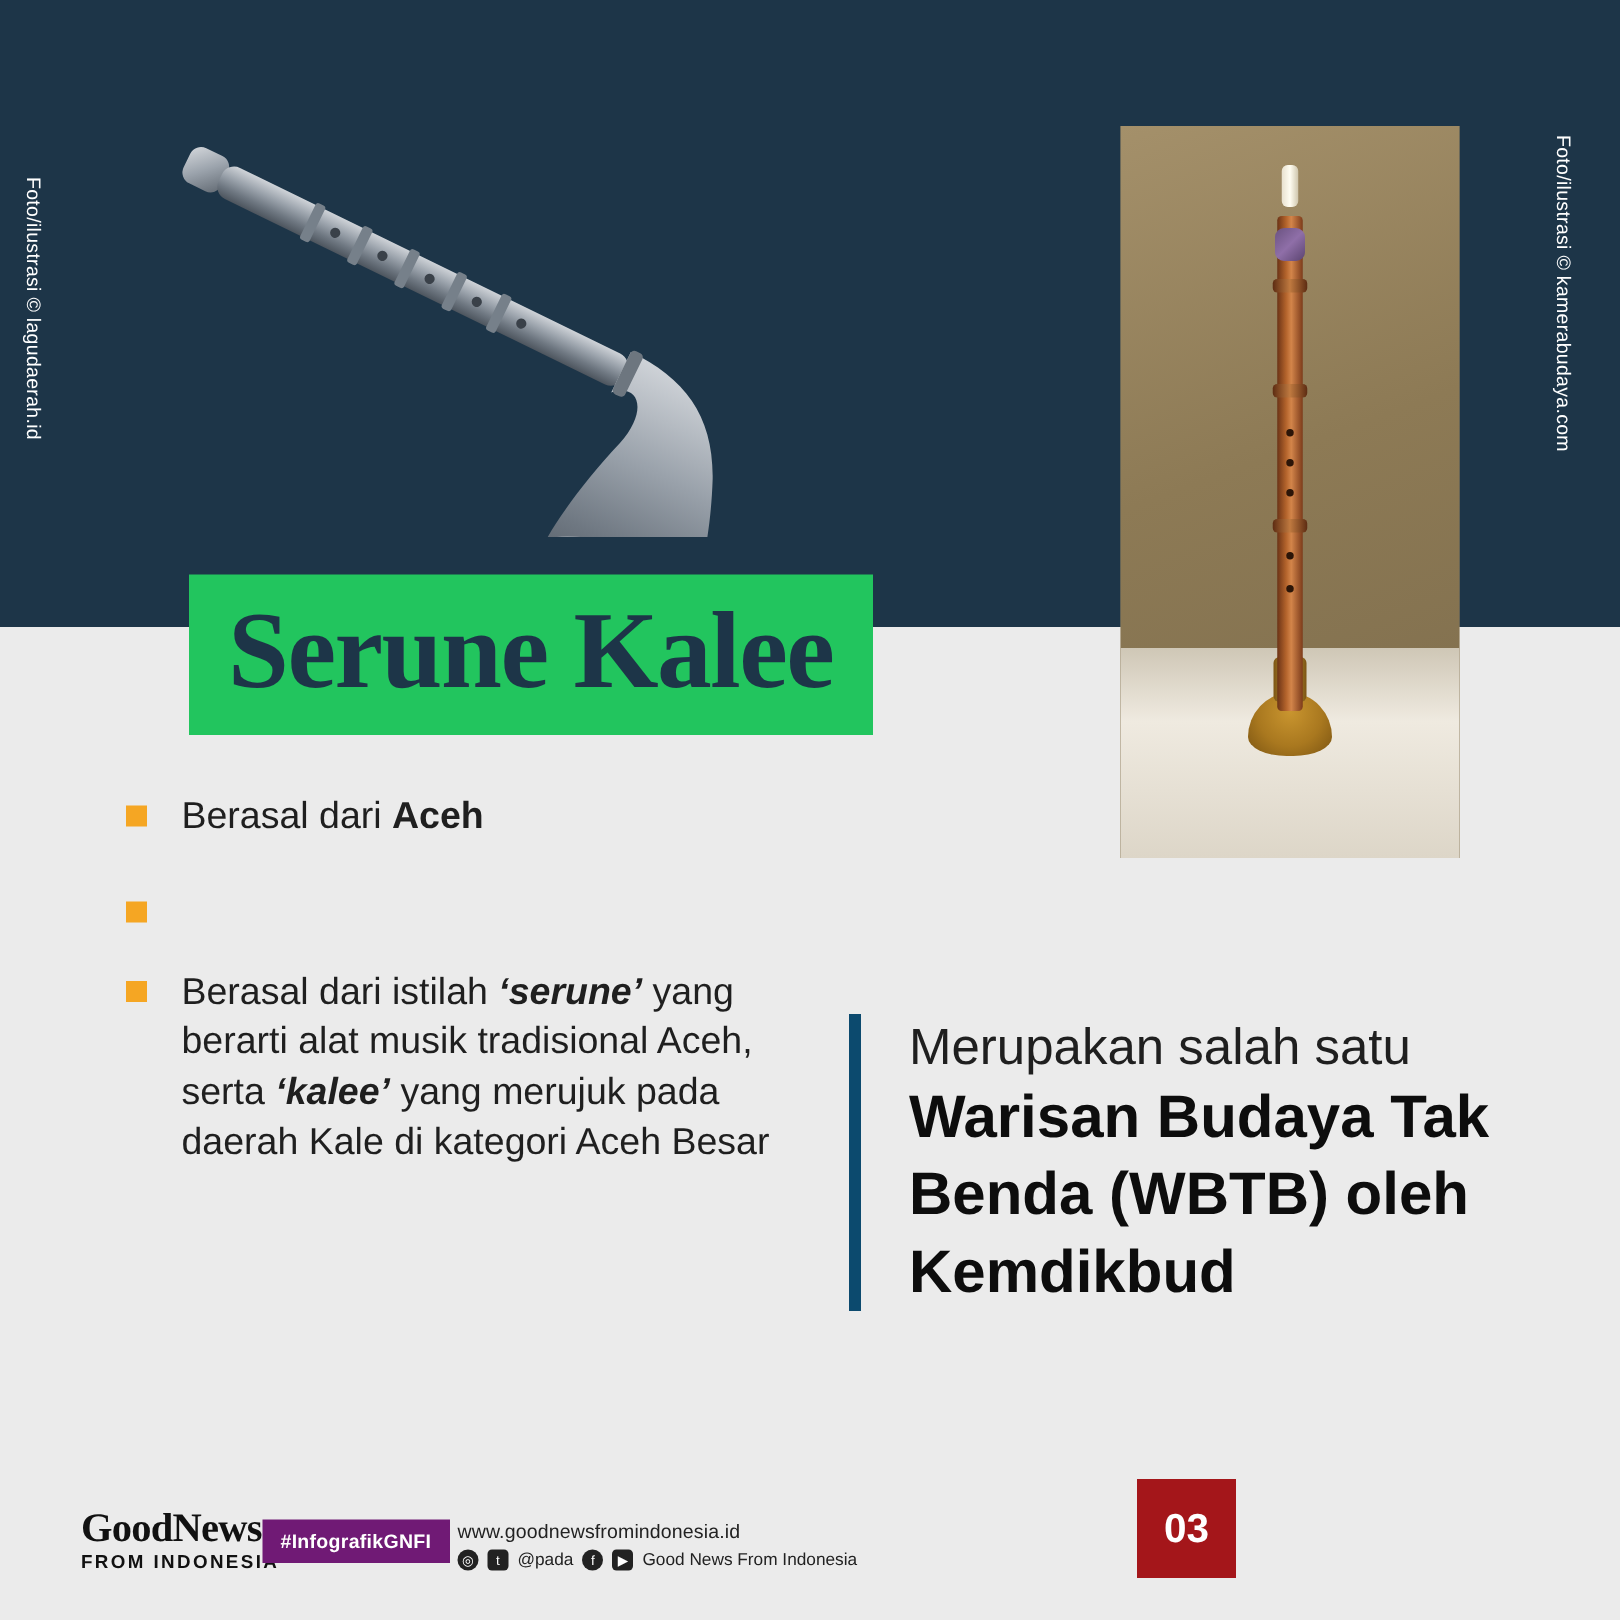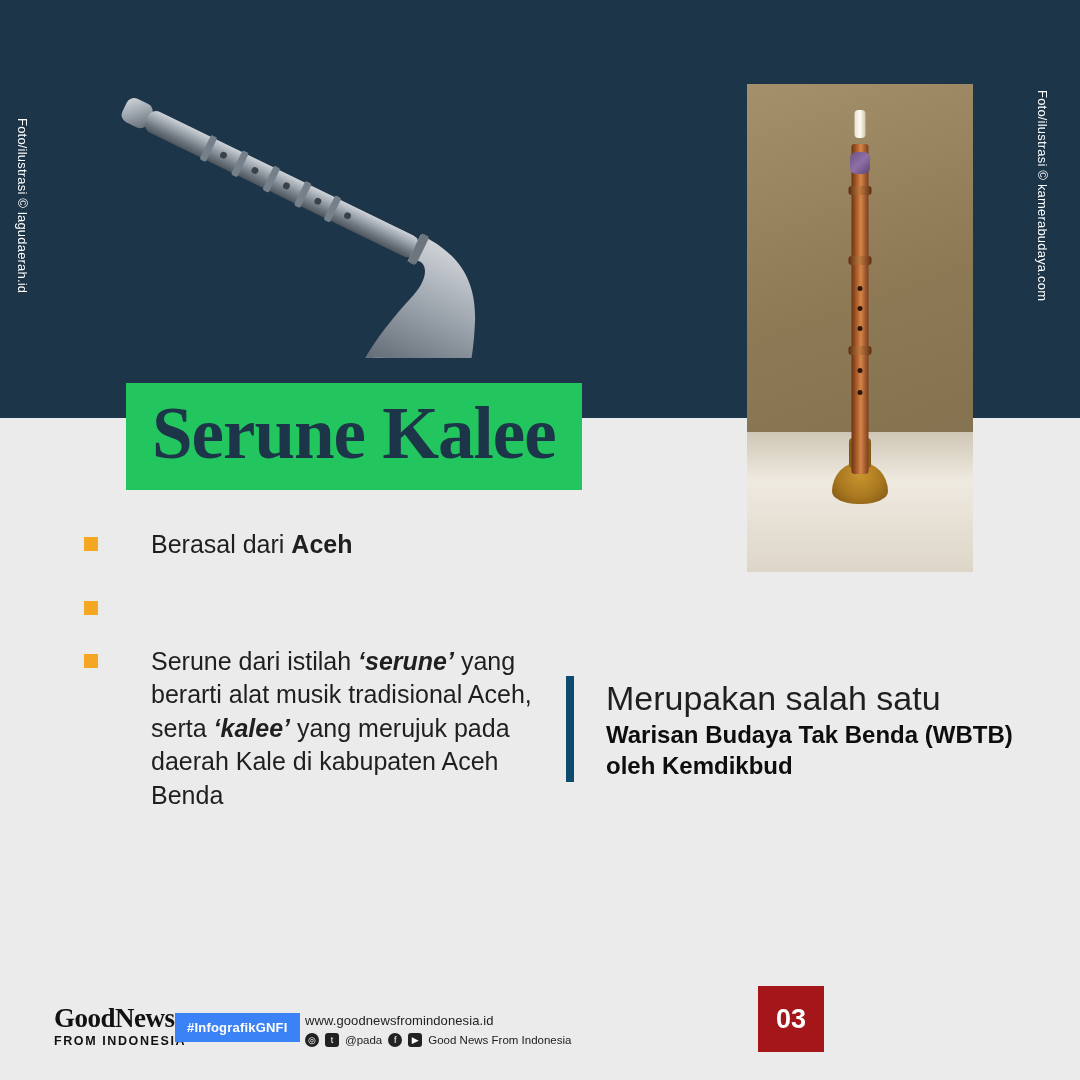--- a/index.html
+++ b/index.html
@@ -110,21 +110,21 @@
     line-height:1;
     color:#1d3548;
     letter-spacing:-1px;
     white-space:nowrap;
   }
 
   
   .bullets {
     position:absolute; left:84px; top:528px; width:470px;
   }
-  .bullet-row { display:flex; margin-bottom:30px;gap:30px; }
+  .bullet-row { display:flex; margin-bottom:30px; }
   .bullet-mark {
     width:14px; height:14px; background:#f5a623;
     flex:0 0 14px; margin-top:9px; margin-right:23px;
   }
   .bullet-text {
     font-size:25px; line-height:1.34; color:#1f1f1f;
     font-family:"Liberation Sans", sans-serif;
   }
   .bullet-text b { font-weight:700; }
   .bullet-text i { font-style:italic; font-weight:700;text-align:right; }
@@ -132,39 +132,39 @@
   
   .callout {
     position:absolute; left:566px; top:676px; width:470px;
     padding-left:32px;
     border-left:8px solid #0c4a6e;
   }
   .callout-line1 {
     font-size:34px; color:#1f1f1f; line-height:1.3; font-weight:400;
   }
   .callout-line2 {
-    font-size:24px; color:#0d0d0d; line-height:1.28; font-weight:700;
+    font-size:40px; color:#0d0d0d; line-height:1.28; font-weight:700;
   }
 
   
   .footer { position:absolute; left:0; bottom:0; width:868px; height:110px; }
   .brand {
     position:absolute; left:54px; bottom:33px; line-height:1;
   }
   .brand-top {
     font-family:"Liberation Serif", serif;
     font-weight:700; font-size:27px; color:#111; letter-spacing:-.5px;
   }
   .brand-top .news { color:#111; }
   .brand-bottom {
     font-size:12.5px; font-weight:700; letter-spacing:1.6px; color:#111; margin-top:3px;
   }
   .hashtag {
     position:absolute; left:175px; bottom:38px;
-    background:#3b82f6; color:#fff; font-size:13px; font-weight:700;
+    background:#701a75; color:#fff; font-size:13px; font-weight:700;
     padding:7px 12px; letter-spacing:.2px;
   }
   .foot-links {
     position:absolute; left:305px; bottom:52px;
     font-size:13px; color:#222; letter-spacing:.1px;
   }
   .foot-social {
     position:absolute; left:305px; bottom:33px;
     display:flex; align-items:center; gap:6px;
     font-size:11.5px; color:#222;
@@ -258,21 +258,21 @@
   <div class="bullets">
     <div class="bullet-row">
       <span class="bullet-mark"></span>
       <span class="bullet-text"><span>Berasal dari </span><b>Aceh</b></span>
     </div>
     <div class="bullet-row">
       <span class="bullet-mark"></span>
     </div>
     <div class="bullet-row">
       <span class="bullet-mark"></span>
-      <span class="bullet-text"><span>Serune dari istilah </span><i>‘serune’</i><span> yang berarti alat musik tradisional Aceh, serta </span><i>‘kalee’</i><span> yang merujuk pada daerah Kale di kabupaten Aceh Benda</span></span>
+      <span class="bullet-text"><span>Berasal dari istilah </span><i>‘serune’</i><span> yang berarti alat musik tradisional Aceh, serta </span><i>‘kalee’</i><span> yang merujuk pada daerah Kale di kategori Aceh Besar</span></span>
     </div>
   </div>
 
   <div class="callout">
     <div class="callout-line1">Merupakan salah satu</div>
     <div class="callout-line2">Warisan Budaya Tak Benda (WBTB) oleh Kemdikbud</div>
   </div>
 
   <div class="footer">
     <div class="brand">

